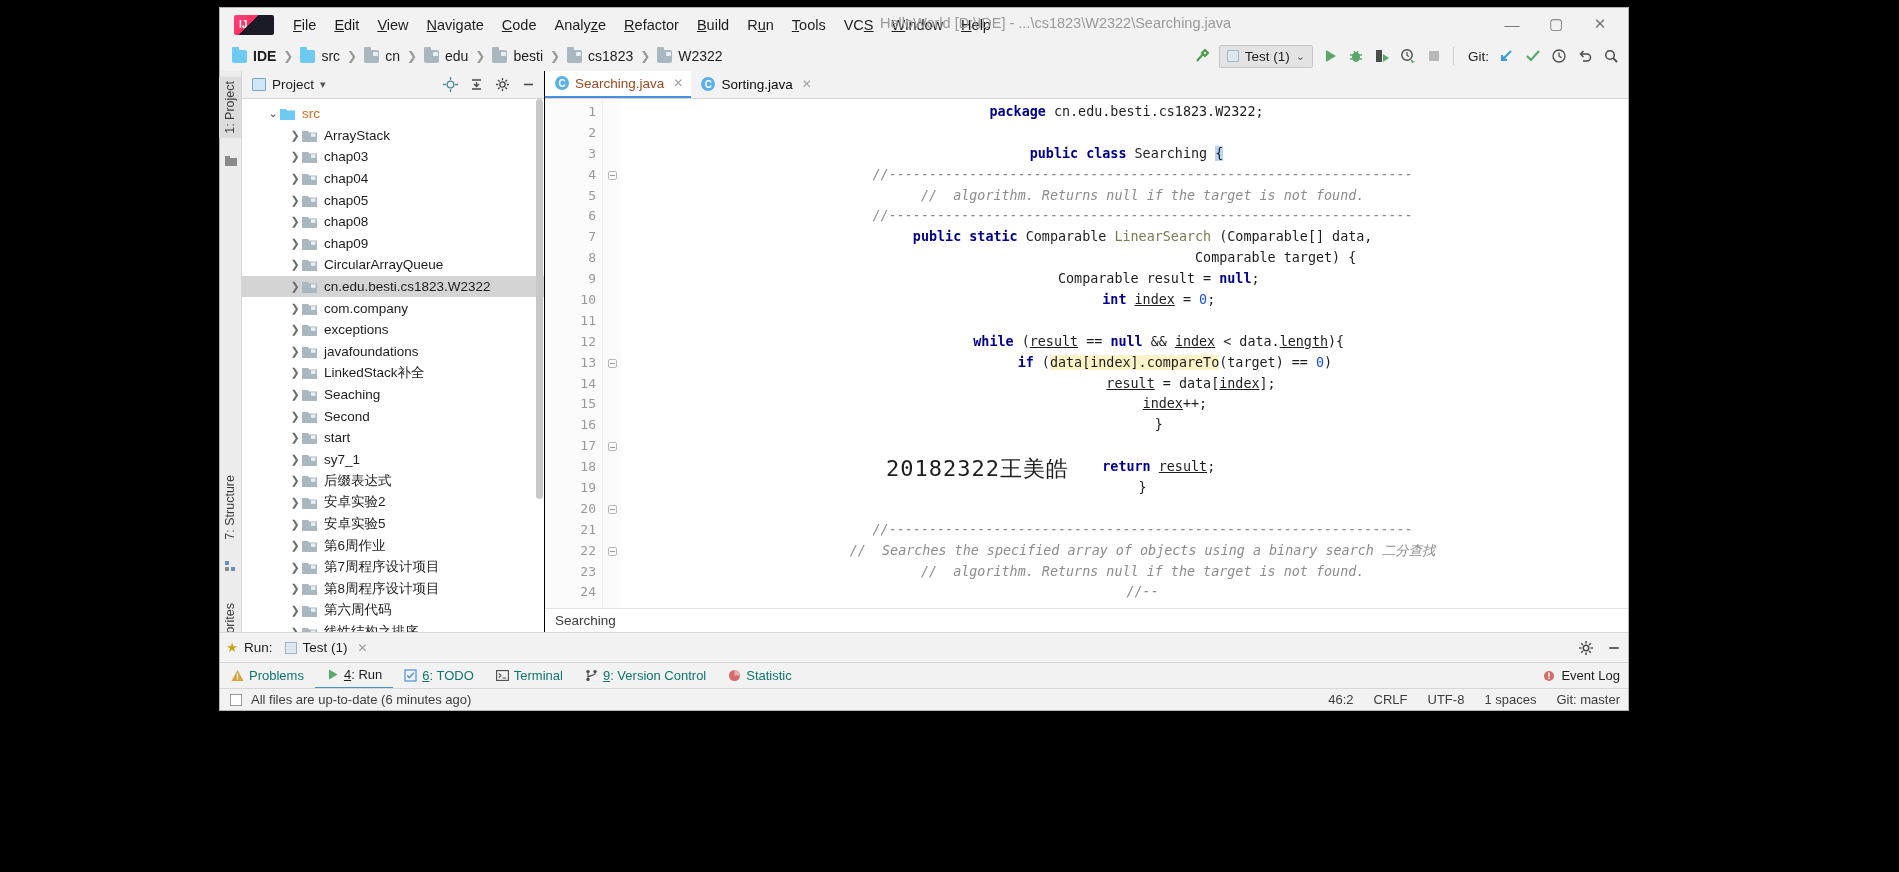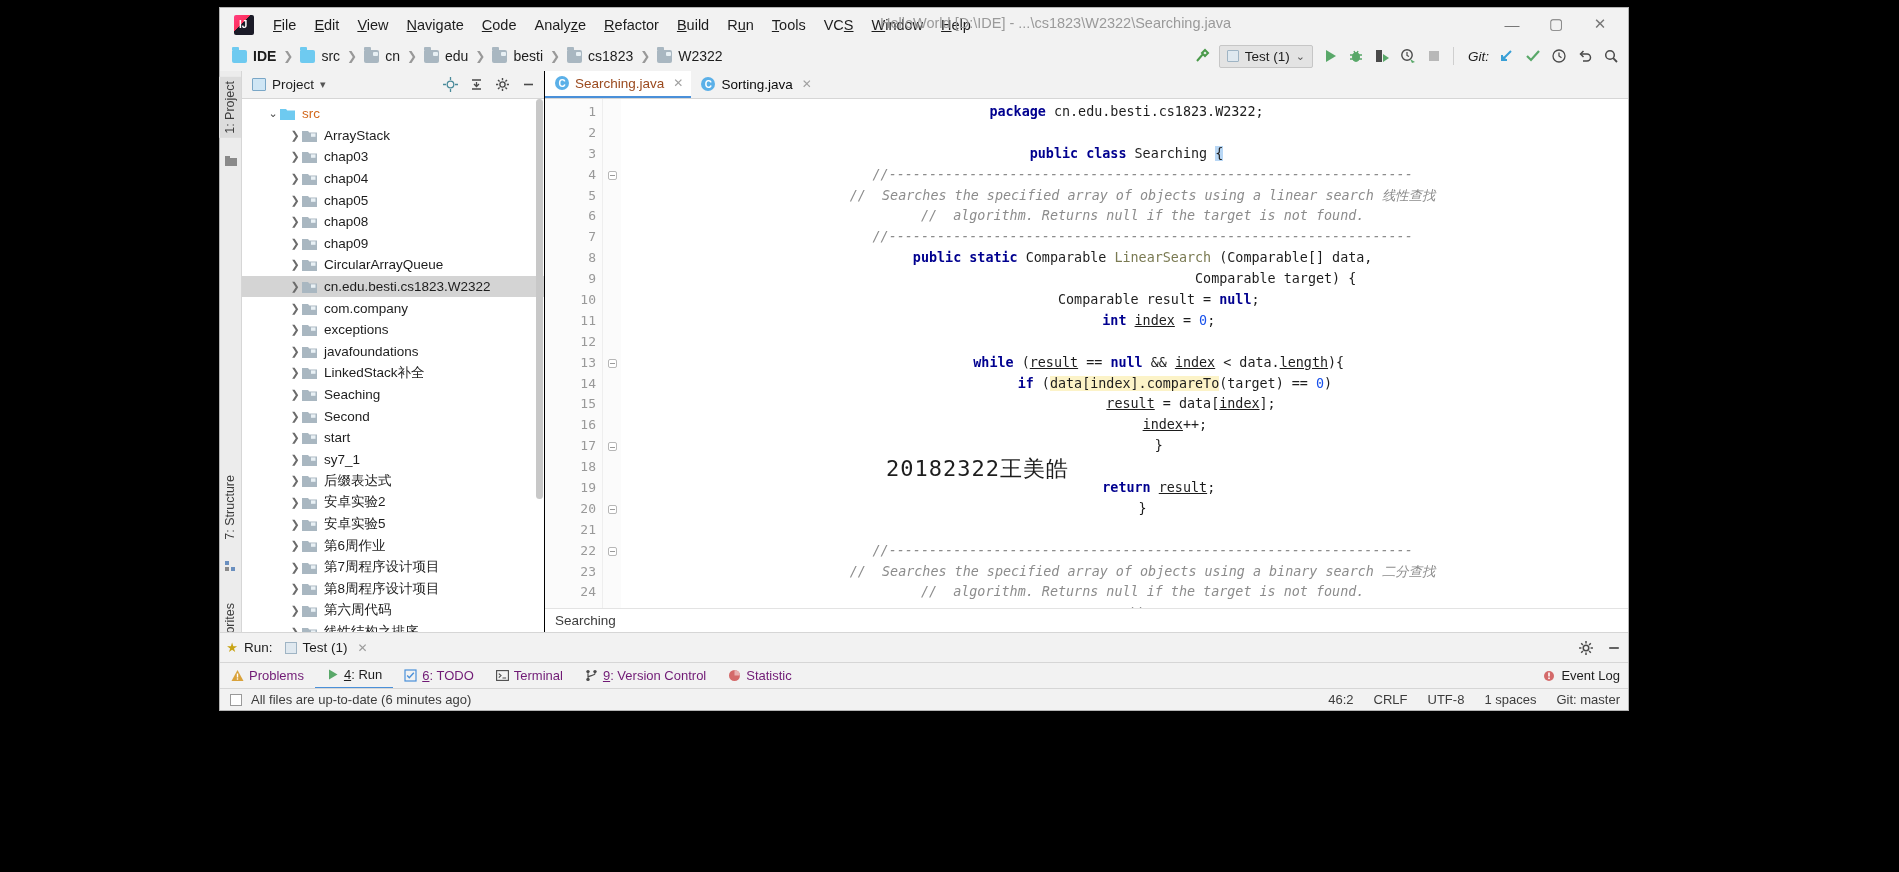--- a/index.html
+++ b/index.html
@@ -11,21 +11,21 @@
 
   
   #ide {
     position:absolute; left:220px; top:8px; width:1408px; height:702px;
     background:#f2f2f2; display:flex; flex-direction:column;
     box-shadow:0 0 0 1px #b4b4b4;
   }
 
   
   .menubar { height:33px; display:flex; align-items:center; background:#f2f2f2; position:relative; }
-  .app-logo { width:20px; height:20px; margin:0 10px 0 14px; position:relative; }
+  .app-logo { width:40px; height:20px; margin:0 10px 0 14px; position:relative; }
   .app-logo .lg-bg { position:absolute; inset:0; background:linear-gradient(135deg,#ff3d81 0%,#fe315d 40%,#1b1b28 41%,#1b1b28 100%); border-radius:2px;}
   .app-logo .lg-i { position:absolute; left:5px; top:4px; color:#fff; font-size:10px; font-weight:bold; }
   .menu-item { font-size:14.5px; color:#1d1d1d; padding:2px 9px; cursor:default; white-space:nowrap; }
   .menu-item u { text-decoration:underline; }
   .win-title { position:absolute; left:660px; top:7px; font-size:14.5px; color:#9a9a9a; white-space:nowrap; }
   .win-btns { position:absolute; right:6px; top:3px; display:flex; }
   .win-btn { width:44px; height:26px; display:flex; align-items:center; justify-content:center; font-size:15px; color:#777; }
 
   
   .navbar { height:30px; display:flex; align-items:center; background:#f2f2f2; padding-left:12px; position:relative; }
@@ -40,21 +40,21 @@
   .crumb.ide-root { font-weight:bold; }
 
   .tb-right { position:absolute; right:4px; top:0; height:30px; display:flex; align-items:center; }
   .tb-ico { width:26px; height:26px; display:flex; align-items:center; justify-content:center; }
   .run-config {
     display:flex; align-items:center; gap:6px; background:#e3e3e3; border:1px solid #c6c6c6;
     height:23px; padding:0 7px; border-radius:2px; font-size:13.5px; color:#1d1d1d; margin:0 4px;
   }
   .rc-icon { width:12px; height:12px; background:#dfe8ef; border:1px solid #9fb4c4; border-radius:1px; }
   .sep-v { width:1px; height:18px; background:#cfcfcf; margin:0 6px; }
-  .git-label { font-size:13.5px; color:#1d1d1d; margin:0 5px 0 8px;font-style:italic; }
+  .git-label { font-size:13.5px; color:#1d1d1d; margin:0 5px 0 8px; }
 
   
   .body-row { flex:1; display:flex; min-height:0; }
 
   
   .left-strip { width:22px; background:#ececec; border-right:1px solid #d6d6d6; position:relative; }
   .vtab { position:absolute; left:-1px; writing-mode:vertical-rl; transform:rotate(180deg);
           font-size:12.5px; color:#3c3c3c; white-space:nowrap; padding:4px 4px; }
   .vtab.sel { background:#dcdcdc; }
   .vtab-ico { position:absolute; left:5px; width:12px; height:11px; }
@@ -114,21 +114,21 @@
   .runbar { height:30px; background:#f2f2f2; border-top:1px solid #d6d6d6; display:flex; align-items:center; position:relative; }
   .runbar .star { width:24px; display:flex; justify-content:center; color:#c8a415; font-size:13px; }
   .runbar .rlabel { font-size:13.5px; color:#1d1d1d; margin-right:12px; }
   .runbar .rtab { display:flex; align-items:center; gap:6px; font-size:13.5px; color:#1d1d1d; }
   .runbar .rtab .rc-icon2 { width:12px; height:12px; background:#dfe8ef; border:1px solid #9fb4c4; }
   .runbar .rtab .x { color:#9a9a9a; font-size:12px; margin-left:4px; }
   .runbar .right-ico { position:absolute; right:6px; display:flex; align-items:center; gap:12px; }
 
   
   .btabs { height:26px; background:#f2f2f2; border-top:1px solid #d6d6d6; display:flex; align-items:center; position:relative; }
-  .btab { display:flex; align-items:center; gap:5px; font-size:13px; color:#701a75; padding:0 11px; height:26px; }
+  .btab { display:flex; align-items:center; gap:5px; font-size:13px; color:#0f766e; padding:0 11px; height:26px; }
   .btab.active { color:#1d1d1d; border-bottom:2px solid #4a90d9; }
   .btab u { text-decoration:underline; }
   .btab-right { position:absolute; right:8px; display:flex; align-items:center; gap:6px; font-size:13px; color:#1d1d1d; }
 
   
   .statusbar { height:22px; background:#f2f2f2; border-top:1px solid #d6d6d6; display:flex; align-items:center;
                font-size:13px; color:#3c3c3c; position:relative; }
   .sb-check { width:12px; height:12px; border:1px solid #9a9a9a; margin:0 9px 0 10px; background:#fff; }
   .sb-right { position:absolute; right:8px; display:flex; gap:20px; }
 
@@ -665,21 +665,20 @@
               <div class="fold"></div>
               <div class="fold"></div>
               <div class="fold"></div>
             </div>
           <div class="code-area" id="codearea">
             <div class="watermark">20182322王美皓</div>
           <div class="cline"><span class="kw">package</span><span> cn.edu.besti.cs1823.W2322;</span></div>
               <div class="cline">&nbsp;</div>
               <div class="cline"><span class="kw">public class</span><span> Searching </span><span class="hl-brace">{</span></div>
               <div class="cline"><span class="cm">    //-----------------------------------------------------------------</span></div>
-              <div class="cline"><span class="cm">    //  Searches the specified array of objects using a linear search 线性查找</span></div>
               <div class="cline"><span class="cm">    //  algorithm. Returns null if the target is not found.</span></div>
               <div class="cline"><span class="cm">    //-----------------------------------------------------------------</span></div>
               <div class="cline"><span>    </span><span class="kw">public static</span><span> Comparable </span><span class="mname">LinearSearch</span><span> (Comparable[] data,</span></div>
               <div class="cline"><span>                                     Comparable target) {</span></div>
               <div class="cline"><span>        Comparable result = </span><span class="kw">null</span><span>;</span></div>
               <div class="cline"><span>        </span><span class="kw">int</span><span> </span><span class="und">index</span><span> = </span><span class="num">0</span><span>;</span></div>
               <div class="cline">&nbsp;</div>
               <div class="cline"><span>        </span><span class="kw">while</span><span> (</span><span class="und">result</span><span> == </span><span class="kw">null</span><span> &amp;&amp; </span><span class="und">index</span><span> &lt; data.</span><span class="und">length</span><span>){</span></div>
               <div class="cline"><span>            </span><span class="kw">if</span><span> (</span><span class="hl-yellow">data[index].compareTo</span><span>(target) == </span><span class="num">0</span><span>)</span></div>
               <div class="cline"><span>                </span><span class="und">result</span><span> = data[</span><span class="und">index</span><span>];</span></div>

